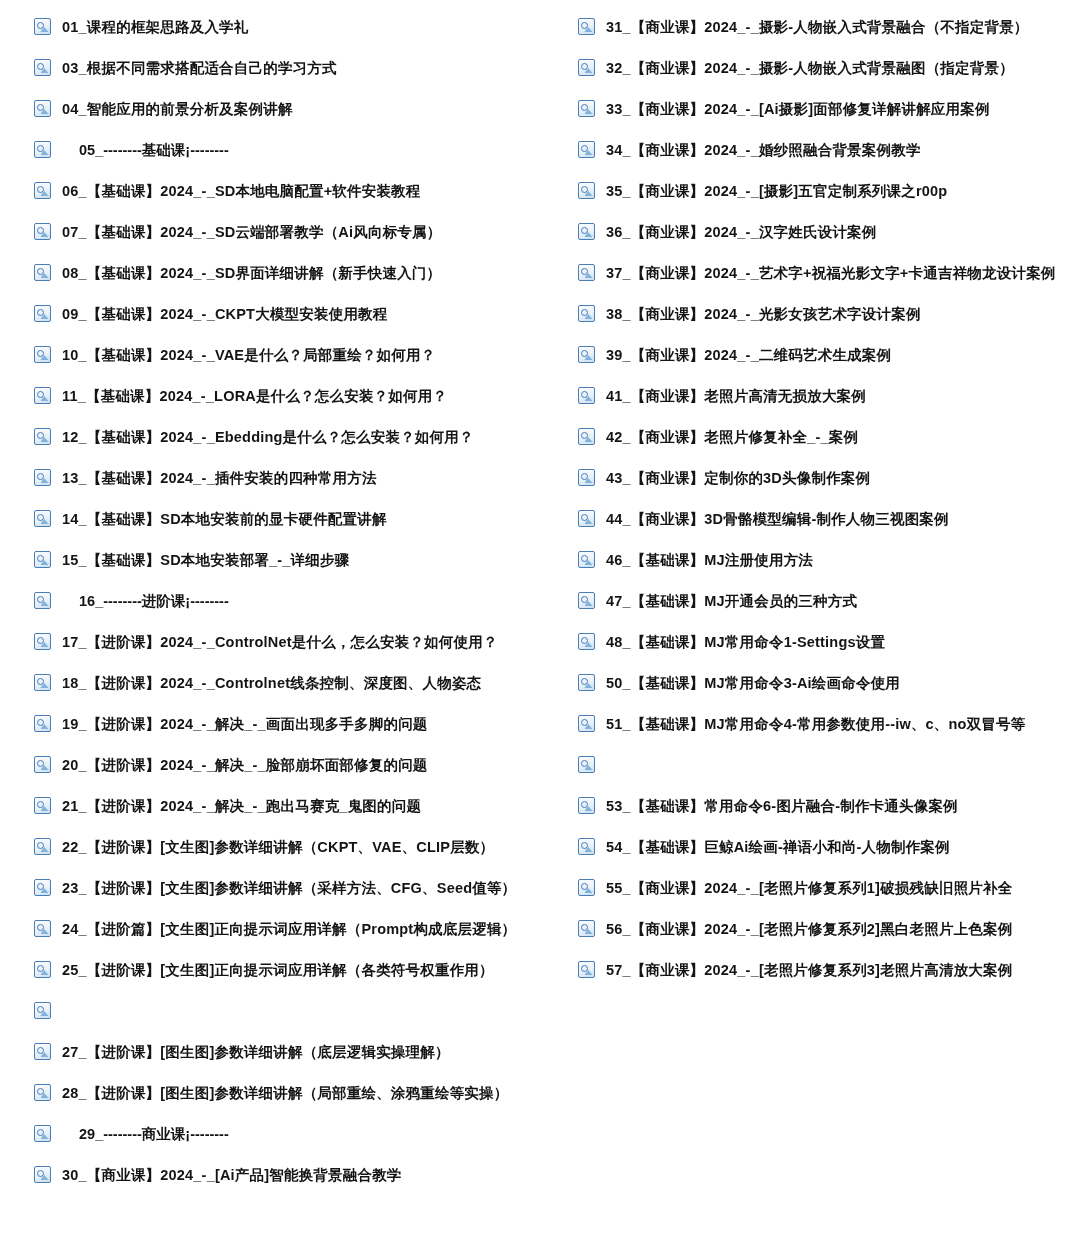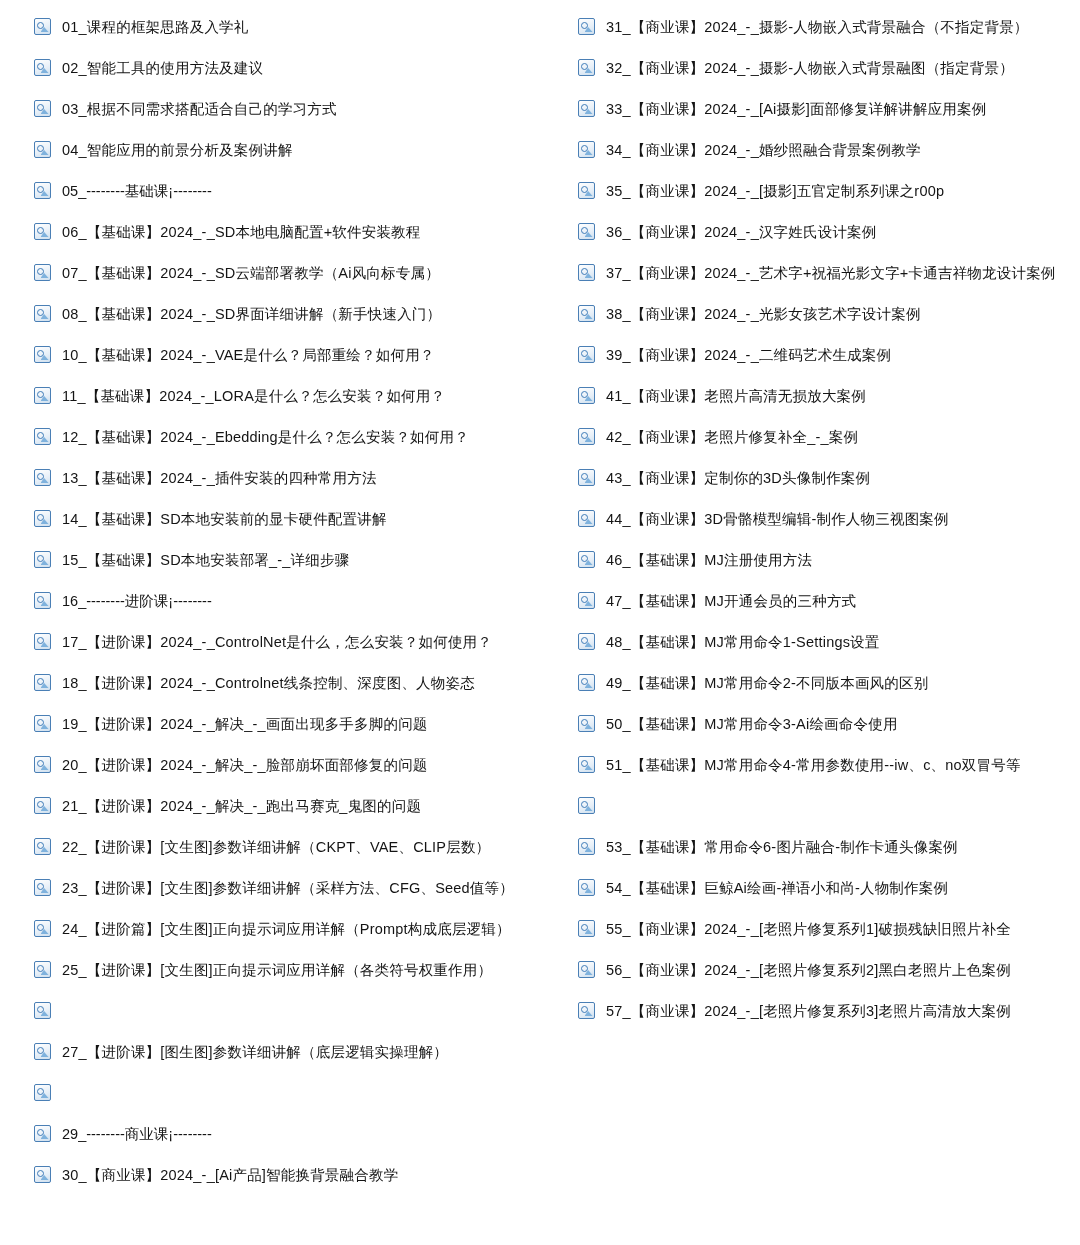--- a/index.html
+++ b/index.html
@@ -17,20 +17,21 @@
   .file-list {
     display: flex;
     width: 1080px;
     height: 1245px;
     box-sizing: border-box;
   }
   .column {
     width: 540px;
     box-sizing: border-box;
     padding: 6px 0 0 8px;
+    font-weight: bold;
   }
   .column.left {
     padding-left: 34px;
   }
   .column.right {
     padding-left: 38px;
     text-align: right;
   }
   .row {
     display: flex;
@@ -72,37 +73,34 @@
   }
   .label {
     font-size: 14.5px;
     line-height: 20px;
     letter-spacing: 0.2px;
     color: #141414;
     font-family: "Liberation Sans", "DejaVu Sans", sans-serif;
   }
   .label.separator {
     letter-spacing: 0px;
+    margin-left: 17px;
   }
 </style>
 </head>
 <body>
 
 <div class="file-list">
   <div class="column left" id="col-left">
       <div class="row">
         <span class="icon"></span>
         <span class="label">01_课程的框架思路及入学礼</span>
       </div>
       <div class="row">
         <span class="icon"></span>
-        <span class="label">02_智能工具的使用方法及建议</span>
-      </div>
-      <div class="row">
-        <span class="icon"></span>
         <span class="label">03_根据不同需求搭配适合自己的学习方式</span>
       </div>
       <div class="row">
         <span class="icon"></span>
         <span class="label">04_智能应用的前景分析及案例讲解</span>
       </div>
       <div class="row">
         <span class="icon"></span>
         <span class="label separator">05_--------基础课¡--------</span>
       </div>
@@ -113,20 +111,24 @@
       <div class="row">
         <span class="icon"></span>
         <span class="label">07_【基础课】2024_-_SD云端部署教学（Ai风向标专属）</span>
       </div>
       <div class="row">
         <span class="icon"></span>
         <span class="label">08_【基础课】2024_-_SD界面详细讲解（新手快速入门）</span>
       </div>
       <div class="row">
         <span class="icon"></span>
+        <span class="label">09_【基础课】2024_-_CKPT大模型安装使用教程</span>
+      </div>
+      <div class="row">
+        <span class="icon"></span>
         <span class="label">10_【基础课】2024_-_VAE是什么？局部重绘？如何用？</span>
       </div>
       <div class="row">
         <span class="icon"></span>
         <span class="label">11_【基础课】2024_-_LORA是什么？怎么安装？如何用？</span>
       </div>
       <div class="row">
         <span class="icon"></span>
         <span class="label">12_【基础课】2024_-_Ebedding是什么？怎么安装？如何用？</span>
       </div>
@@ -184,20 +186,21 @@
       </div>
       <div class="row">
         <span class="icon"></span>
       </div>
       <div class="row">
         <span class="icon"></span>
         <span class="label">27_【进阶课】[图生图]参数详细讲解（底层逻辑实操理解）</span>
       </div>
       <div class="row">
         <span class="icon"></span>
+        <span class="label">28_【进阶课】[图生图]参数详细讲解（局部重绘、涂鸦重绘等实操）</span>
       </div>
       <div class="row">
         <span class="icon"></span>
         <span class="label separator">29_--------商业课¡--------</span>
       </div>
       <div class="row">
         <span class="icon"></span>
         <span class="label">30_【商业课】2024_-_[Ai产品]智能换背景融合教学</span>
       </div>
     </div>
@@ -258,24 +261,20 @@
         <span class="icon"></span>
         <span class="label">46_【基础课】MJ注册使用方法</span>
       </div>
       <div class="row">
         <span class="icon"></span>
         <span class="label">47_【基础课】MJ开通会员的三种方式</span>
       </div>
       <div class="row">
         <span class="icon"></span>
         <span class="label">48_【基础课】MJ常用命令1-Settings设置</span>
-      </div>
-      <div class="row">
-        <span class="icon"></span>
-        <span class="label">49_【基础课】MJ常用命令2-不同版本画风的区别</span>
       </div>
       <div class="row">
         <span class="icon"></span>
         <span class="label">50_【基础课】MJ常用命令3-Ai绘画命令使用</span>
       </div>
       <div class="row">
         <span class="icon"></span>
         <span class="label">51_【基础课】MJ常用命令4-常用参数使用--iw、c、no双冒号等</span>
       </div>
       <div class="row">

